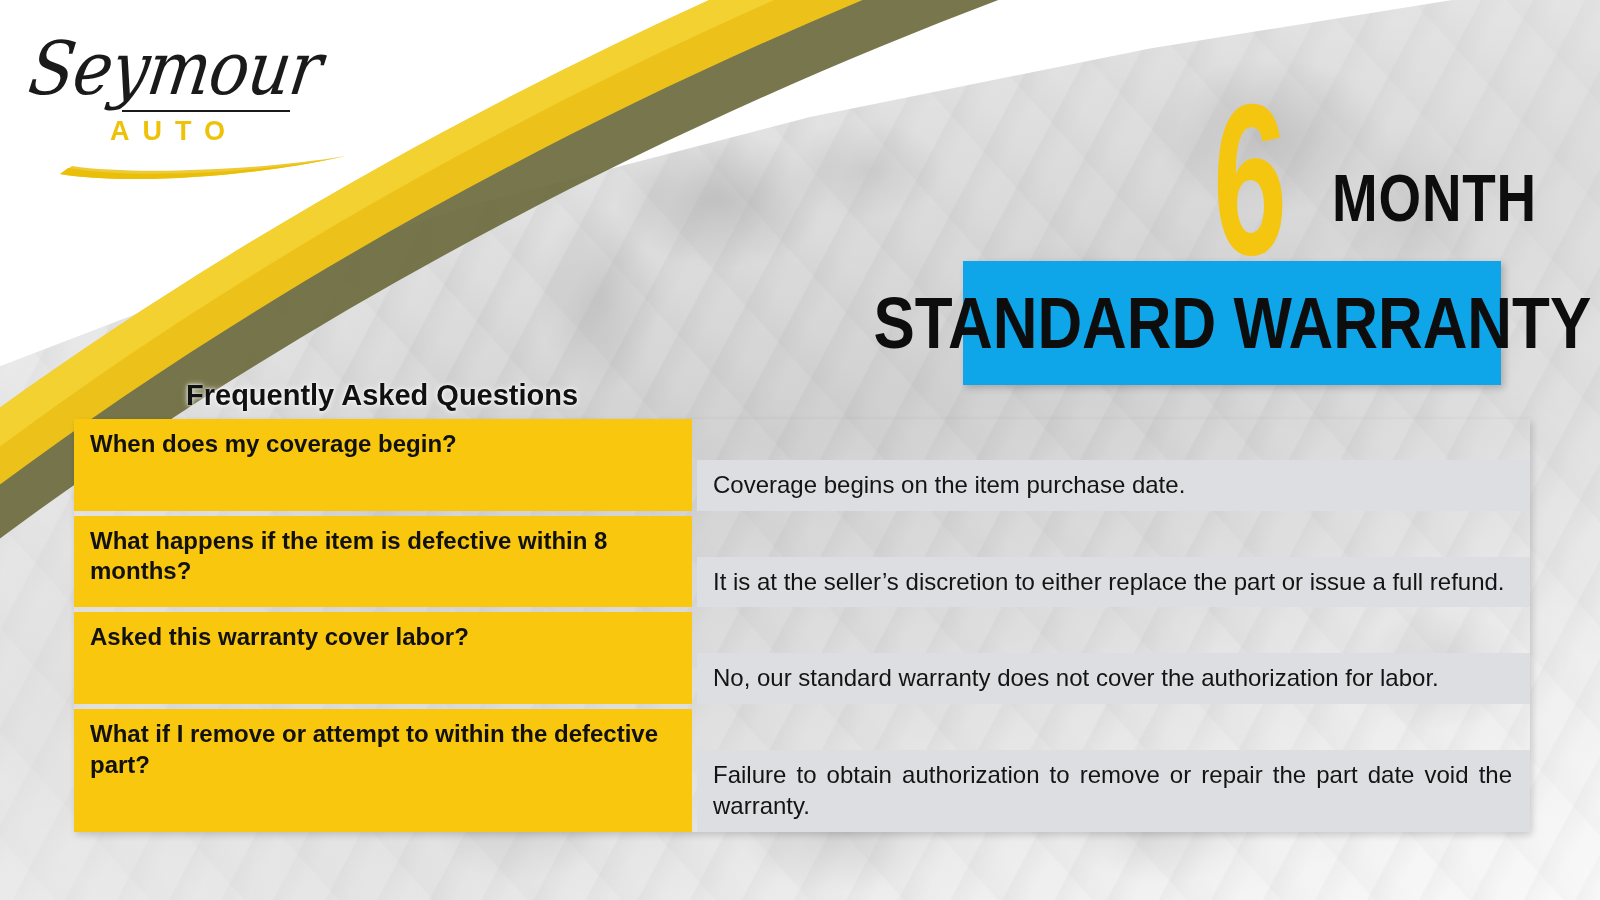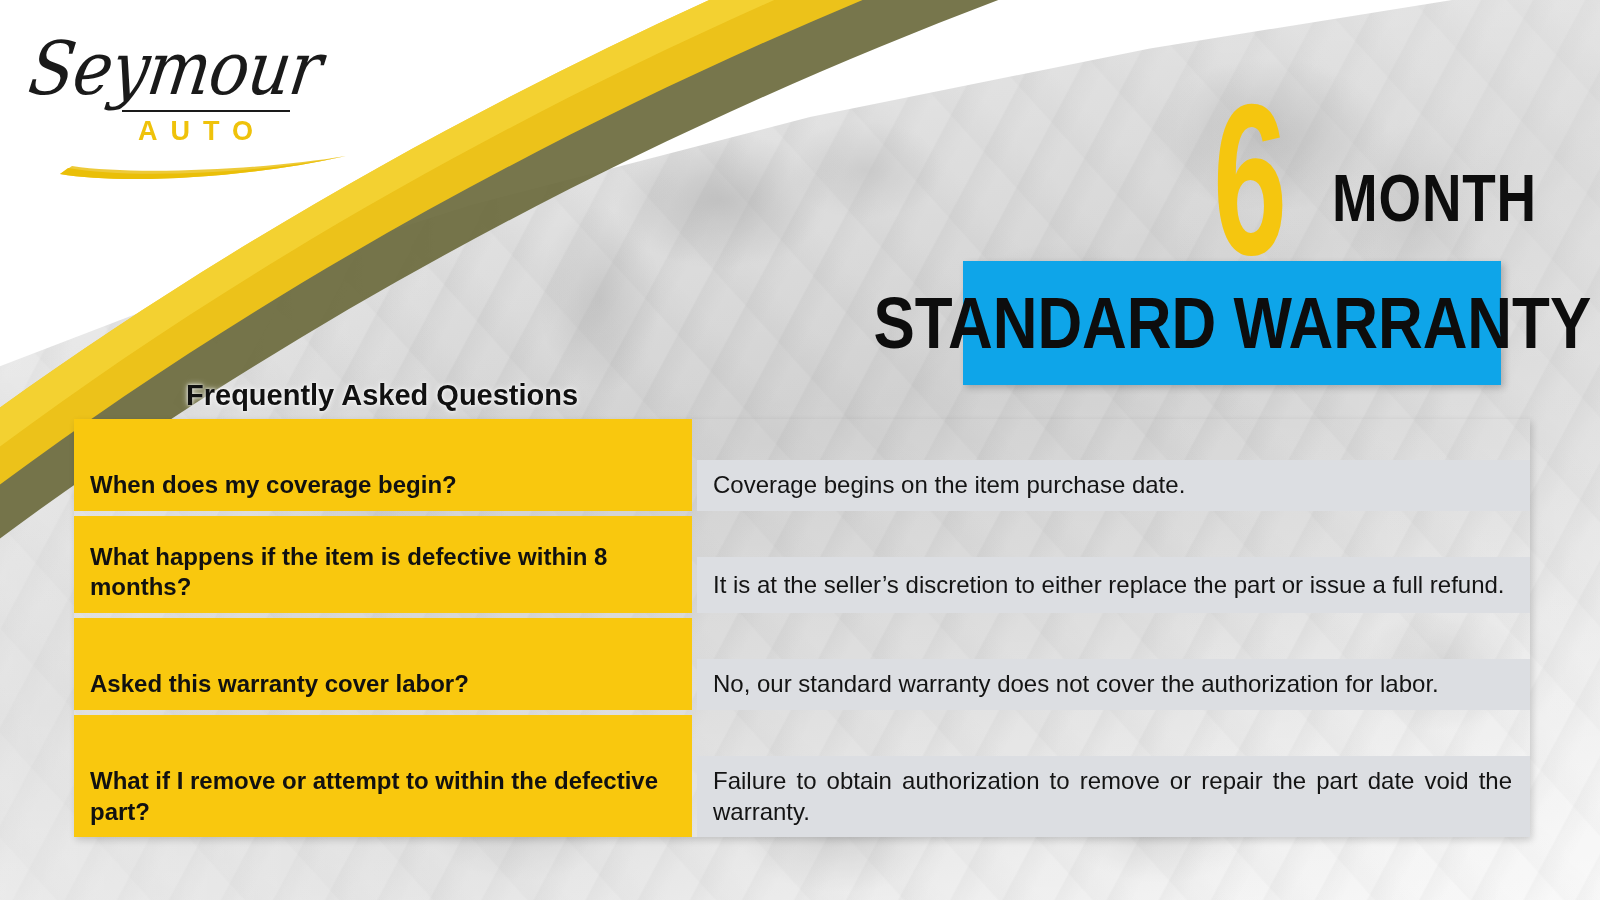--- a/index.html
+++ b/index.html
@@ -113,21 +113,21 @@
     font-style: italic;
     font-size: 66px;
     color: #1a1a1a;
     letter-spacing: -1px;
     transform: skewX(-8deg) scaleY(1.12);
     transform-origin: left top;
     white-space: nowrap;
   }
   .logo-auto {
     position: absolute;
-    left: 108px;
+    left: 80px;
     top: 94px;
     font-family: "Liberation Sans", sans-serif;
     font-weight: bold;
     font-size: 27px;
     letter-spacing: 13px;
     color: #efc20a;
     white-space: nowrap;
   }
   .logo-swoosh {
     position: absolute;
@@ -225,22 +225,22 @@
   .faq-row {
     display: flex;
     gap: 5px;
     min-height: 88px;
   }
   .faq-q {
     width: 618px;
     flex: 0 0 618px;
     background: #f9c80e;
     display: flex;
-    align-items: flex-end;
-    padding: 26px 18px 10px 16px;
+    align-items: flex-start;
+    padding: 10px 18px 10px 16px;
     box-sizing: border-box;
   }
   .faq-q-text {
     font-family: "Liberation Sans", sans-serif;
     font-weight: bold;
     font-size: 24px;
     line-height: 1.28;
     color: #111111;
   }
   .faq-a {

